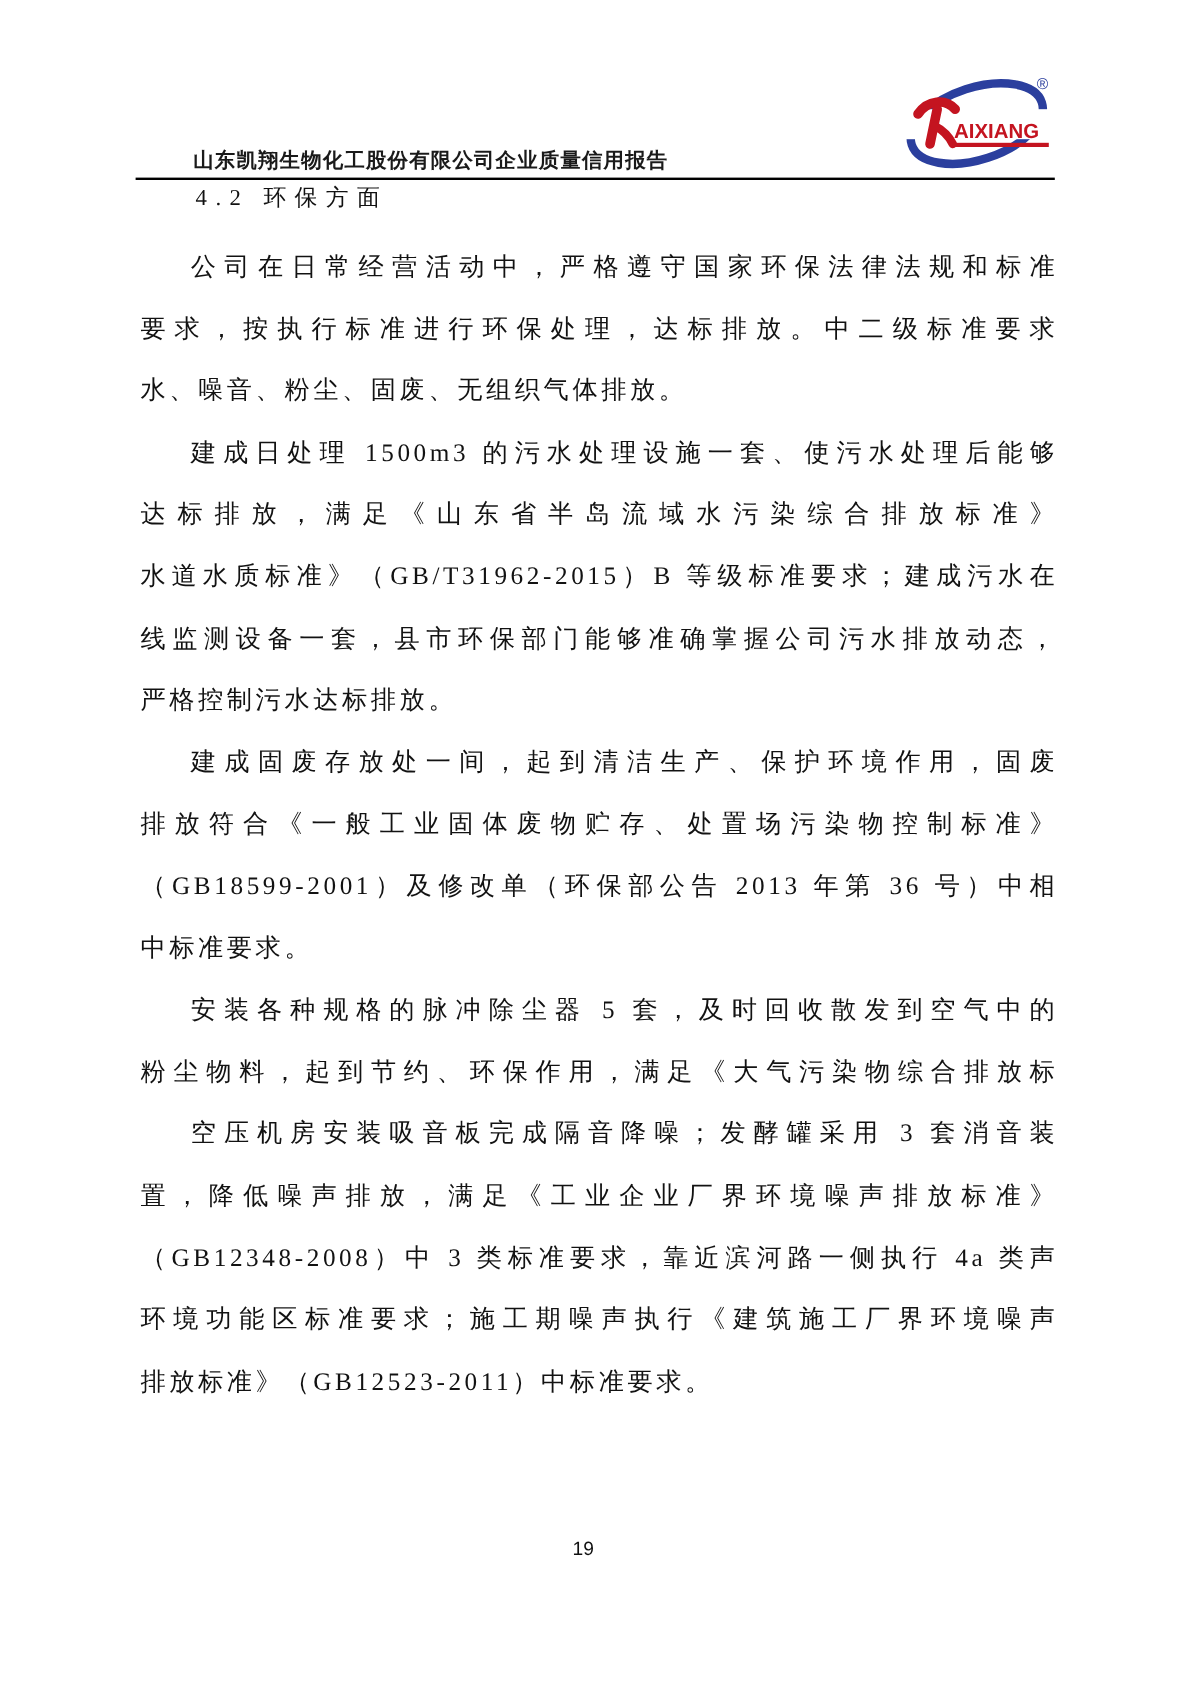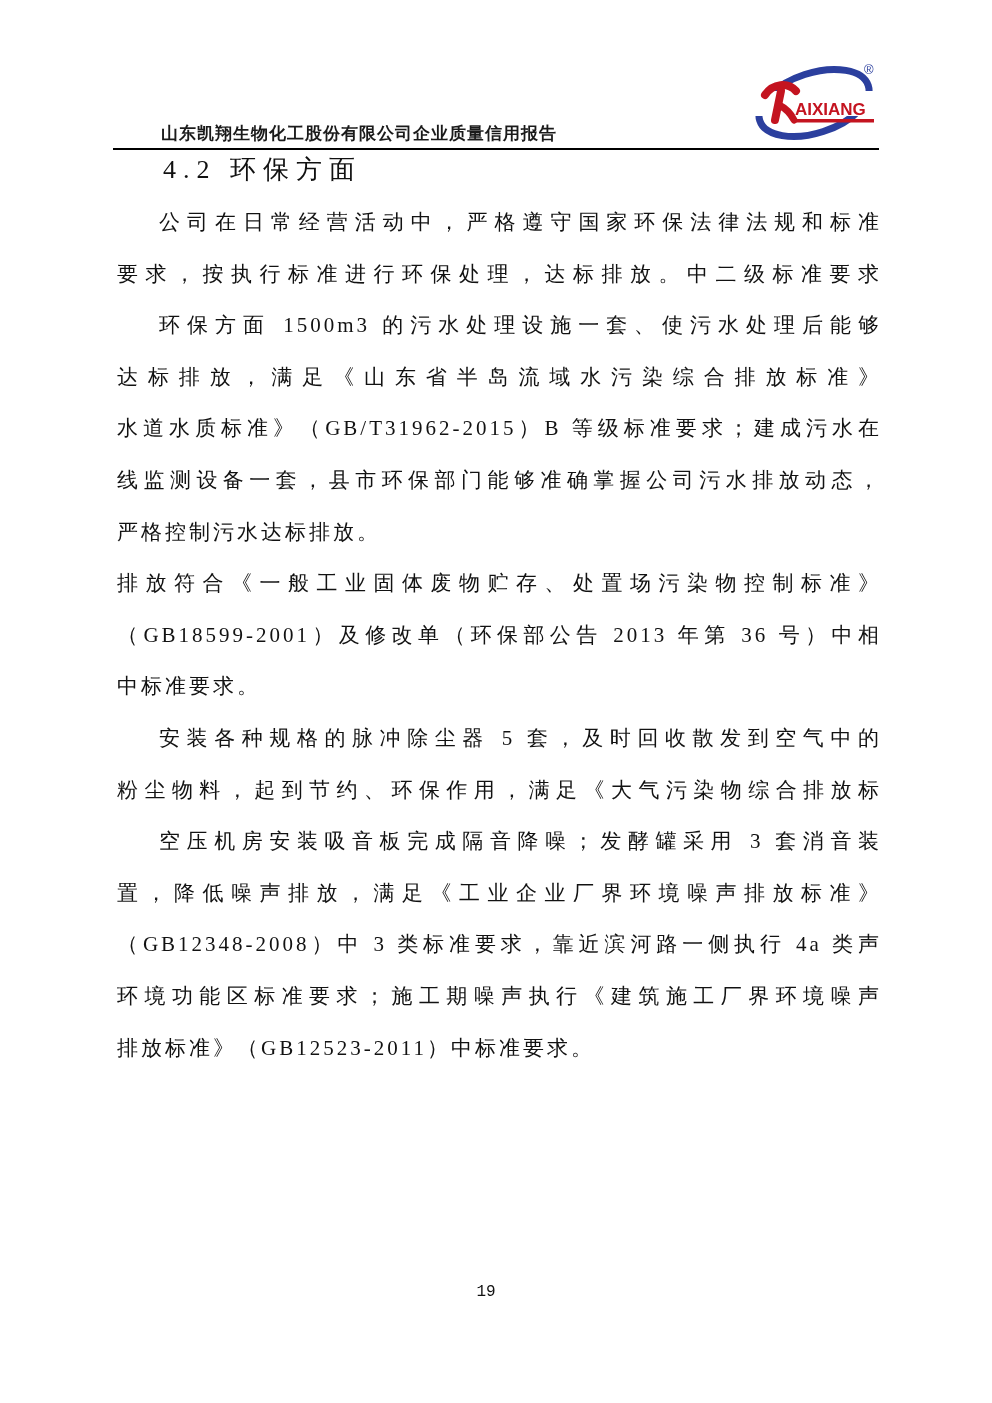--- a/index.html
+++ b/index.html
@@ -22,41 +22,41 @@
   .header-rule {
     position: absolute; left: 113px; top: 148px;
     width: 766px; height: 2px; background: #000;
   }
   .logo {
     position: absolute; left: 750px; top: 56px;
     width: 130px; height: 90px;
   }
   .section-heading {
     position: absolute; left: 163px; top: 152px;
-    font-size: 26px; letter-spacing: 7px; color: #111;
+    font-size: 19px; letter-spacing: 7px; color: #111;
     white-space: nowrap;
     text-align: right;
   }
   .paragraphs {
     position: absolute; left: 117px; top: 197px; width: 765px;
     font-size: 21px; letter-spacing: 3px;
   }
   .line {
     height: 51.6px; line-height: 51.6px;
     overflow: hidden;
     text-align: justify;
     text-justify: inter-character;
     white-space: nowrap;
   }
   .line.fill { text-align-last: justify; white-space: normal; }
   .line.first { text-indent: 42px; }
   .page-number {
     position: absolute; left: 0; top: 1283px; width: 972px;
     text-align: center;
-    font-family: Liberation Mono, monospace;
+    font-family: Liberation Sans, sans-serif;
     font-size: 16px; color: #111;
   }
 </style>
 </head>
 <body>
 
 <div class="page">
 
   <svg class="logo" viewBox="0 0 130 90">
     <g>
@@ -75,25 +75,27 @@
 
   <div class="header-title">山东凯翔生物化工股份有限公司企业质量信用报告</div>
 
   <div class="header-rule"></div>
 
   <div class="section-heading">4.2 环保方面</div>
 
   <div class="paragraphs">
       <div class="line first fill">公司在日常经营活动中，严格遵守国家环保法律法规和标准</div>
       <div class="line fill">要求，按执行标准进行环保处理，达标排放。中二级标准要求</div>
-      <div class="line first fill">环保方面 1500m3 的污水处理设施一套、使污水处理后能够</div>
+      <div class="line">水、噪音、粉尘、固废、无组织气体排放。</div>
+      <div class="line first fill">建成日处理 1500m3 的污水处理设施一套、使污水处理后能够</div>
       <div class="line fill">达标排放，满足《山东省半岛流域水污染综合排放标准》</div>
       <div class="line fill">水道水质标准》（GB/T31962-2015）B 等级标准要求；建成污水在</div>
       <div class="line fill">线监测设备一套，县市环保部门能够准确掌握公司污水排放动态，</div>
       <div class="line">严格控制污水达标排放。</div>
+      <div class="line first fill">建成固废存放处一间，起到清洁生产、保护环境作用，固废</div>
       <div class="line fill">排放符合《一般工业固体废物贮存、处置场污染物控制标准》</div>
       <div class="line fill">（GB18599-2001）及修改单（环保部公告 2013 年第 36 号）中相</div>
       <div class="line">中标准要求。</div>
       <div class="line first fill">安装各种规格的脉冲除尘器 5 套，及时回收散发到空气中的</div>
       <div class="line fill">粉尘物料，起到节约、环保作用，满足《大气污染物综合排放标</div>
       <div class="line first fill">空压机房安装吸音板完成隔音降噪；发酵罐采用 3 套消音装</div>
       <div class="line fill">置，降低噪声排放，满足《工业企业厂界环境噪声排放标准》</div>
       <div class="line fill">（GB12348-2008）中 3 类标准要求，靠近滨河路一侧执行 4a 类声</div>
       <div class="line fill">环境功能区标准要求；施工期噪声执行《建筑施工厂界环境噪声</div>
       <div class="line">排放标准》（GB12523-2011）中标准要求。</div>

